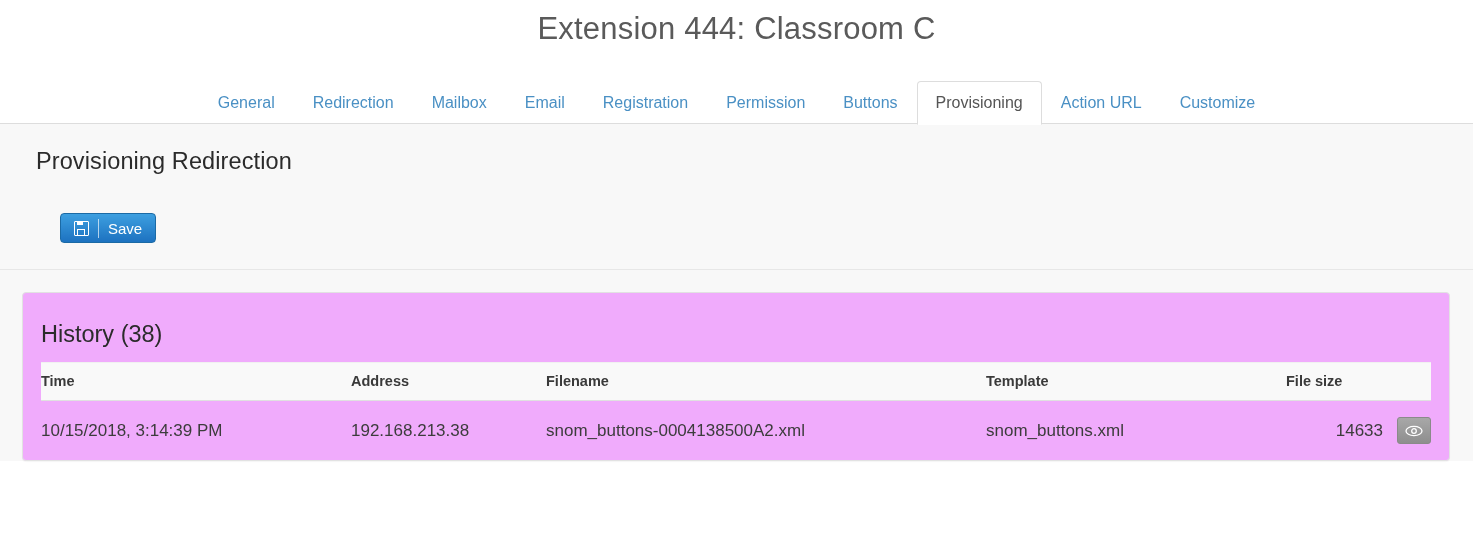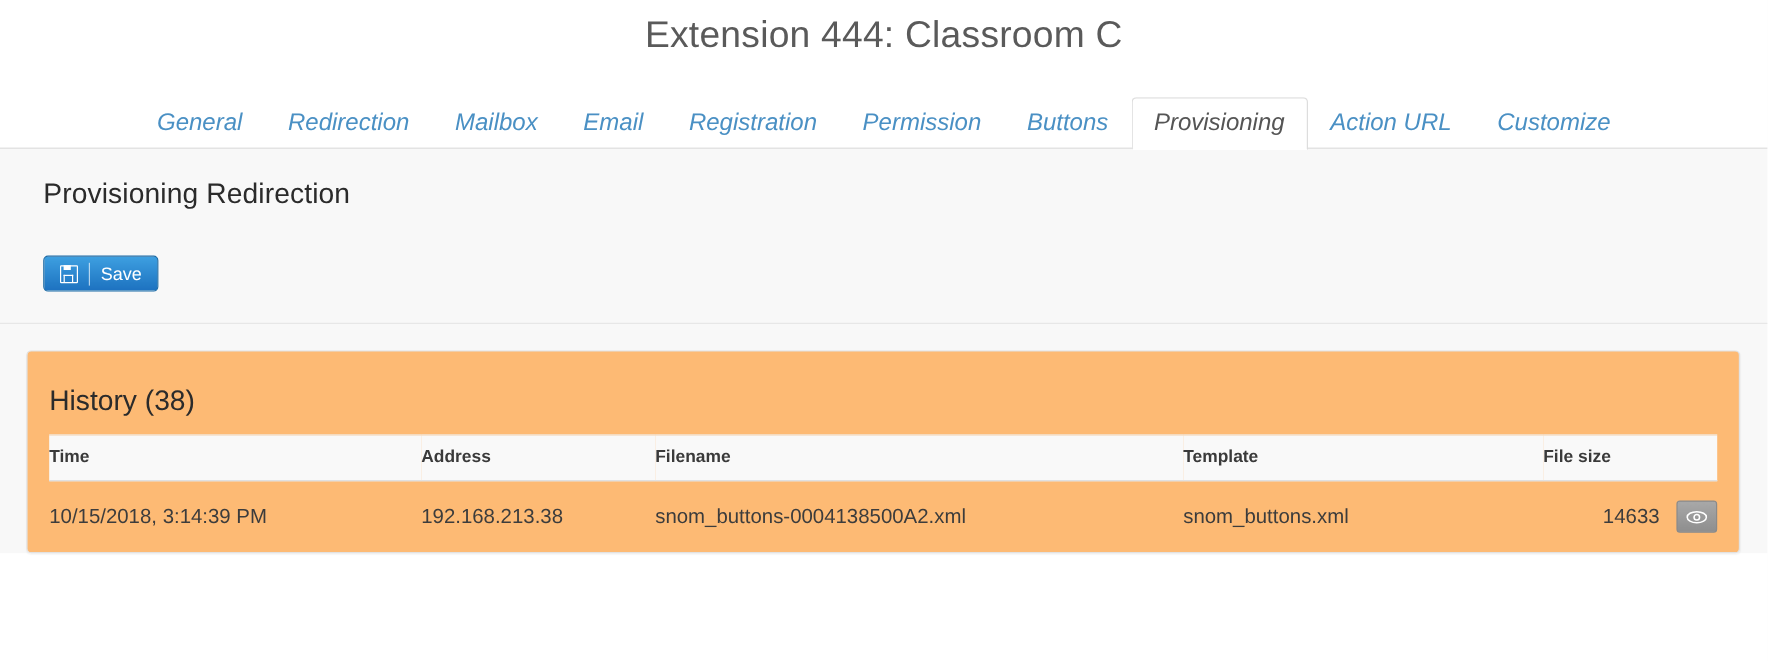--- a/index.html
+++ b/index.html
@@ -40,31 +40,30 @@
     justify-content: center;
     padding-left: 0;
   }
   .tabs {
     display: flex;
     align-items: flex-end;
     position: relative;
     z-index: 2;
   }
   .tab {
-    font-size: 20px;
+    font-size: 16px;
     color: #4a90c4;
     padding: 11px 18px 12px 18px;
     line-height: 19px;
     cursor: pointer;
     border: 1px solid transparent;
     border-radius: 4px 4px 0 0;
     background: transparent;
     white-space: nowrap;
     margin-bottom: -1px;
-    font-style: italic;
   }
   .tab.active {
     color: #555555;
     background: #ffffff;
     border-color: #dddddd;
     border-bottom-color: #ffffff;
   }
   .tabs-rule {
     position: absolute;
     left: 0; right: 0;
@@ -187,20 +186,21 @@
     height: 30px;
     padding: 0 13px;
     border: 1px solid #1b6aa5;
     border-radius: 4px;
     background: linear-gradient(to bottom, #3d9fe0 0%, #1d72c0 100%);
     color: #ffffff;
     font-size: 15px;
     cursor: pointer;
     box-sizing: border-box;
     font-family: "Liberation Sans", sans-serif;
+    margin-left: 24px;
   }
   .save-icon {
     width: 13px; height: 13px;
     border: 1.6px solid #ffffff;
     border-radius: 1px;
     position: relative;
     margin-right: 9px;
     flex: none;
   }
   .save-icon:before {
@@ -227,21 +227,21 @@
 
   .content-rule {
     height: 1px;
     background: #e7e7e7;
     margin-top: 26px;
   }
 
   
   .card-area { padding: 22px 23px 0 22px; }
   .card {
-    background: #fdba74;
+    background: #f0abfc;
     border: 1px solid #e2e2e2;
     border-radius: 4px;
     box-shadow: 0 1px 1px rgba(0,0,0,0.04);
     padding: 0 0 0 0;
   }
   .card-title {
     font-size: 23.5px;
     font-weight: 400;
     color: #2b2b2b;
     padding: 28px 0 14px 18px;

